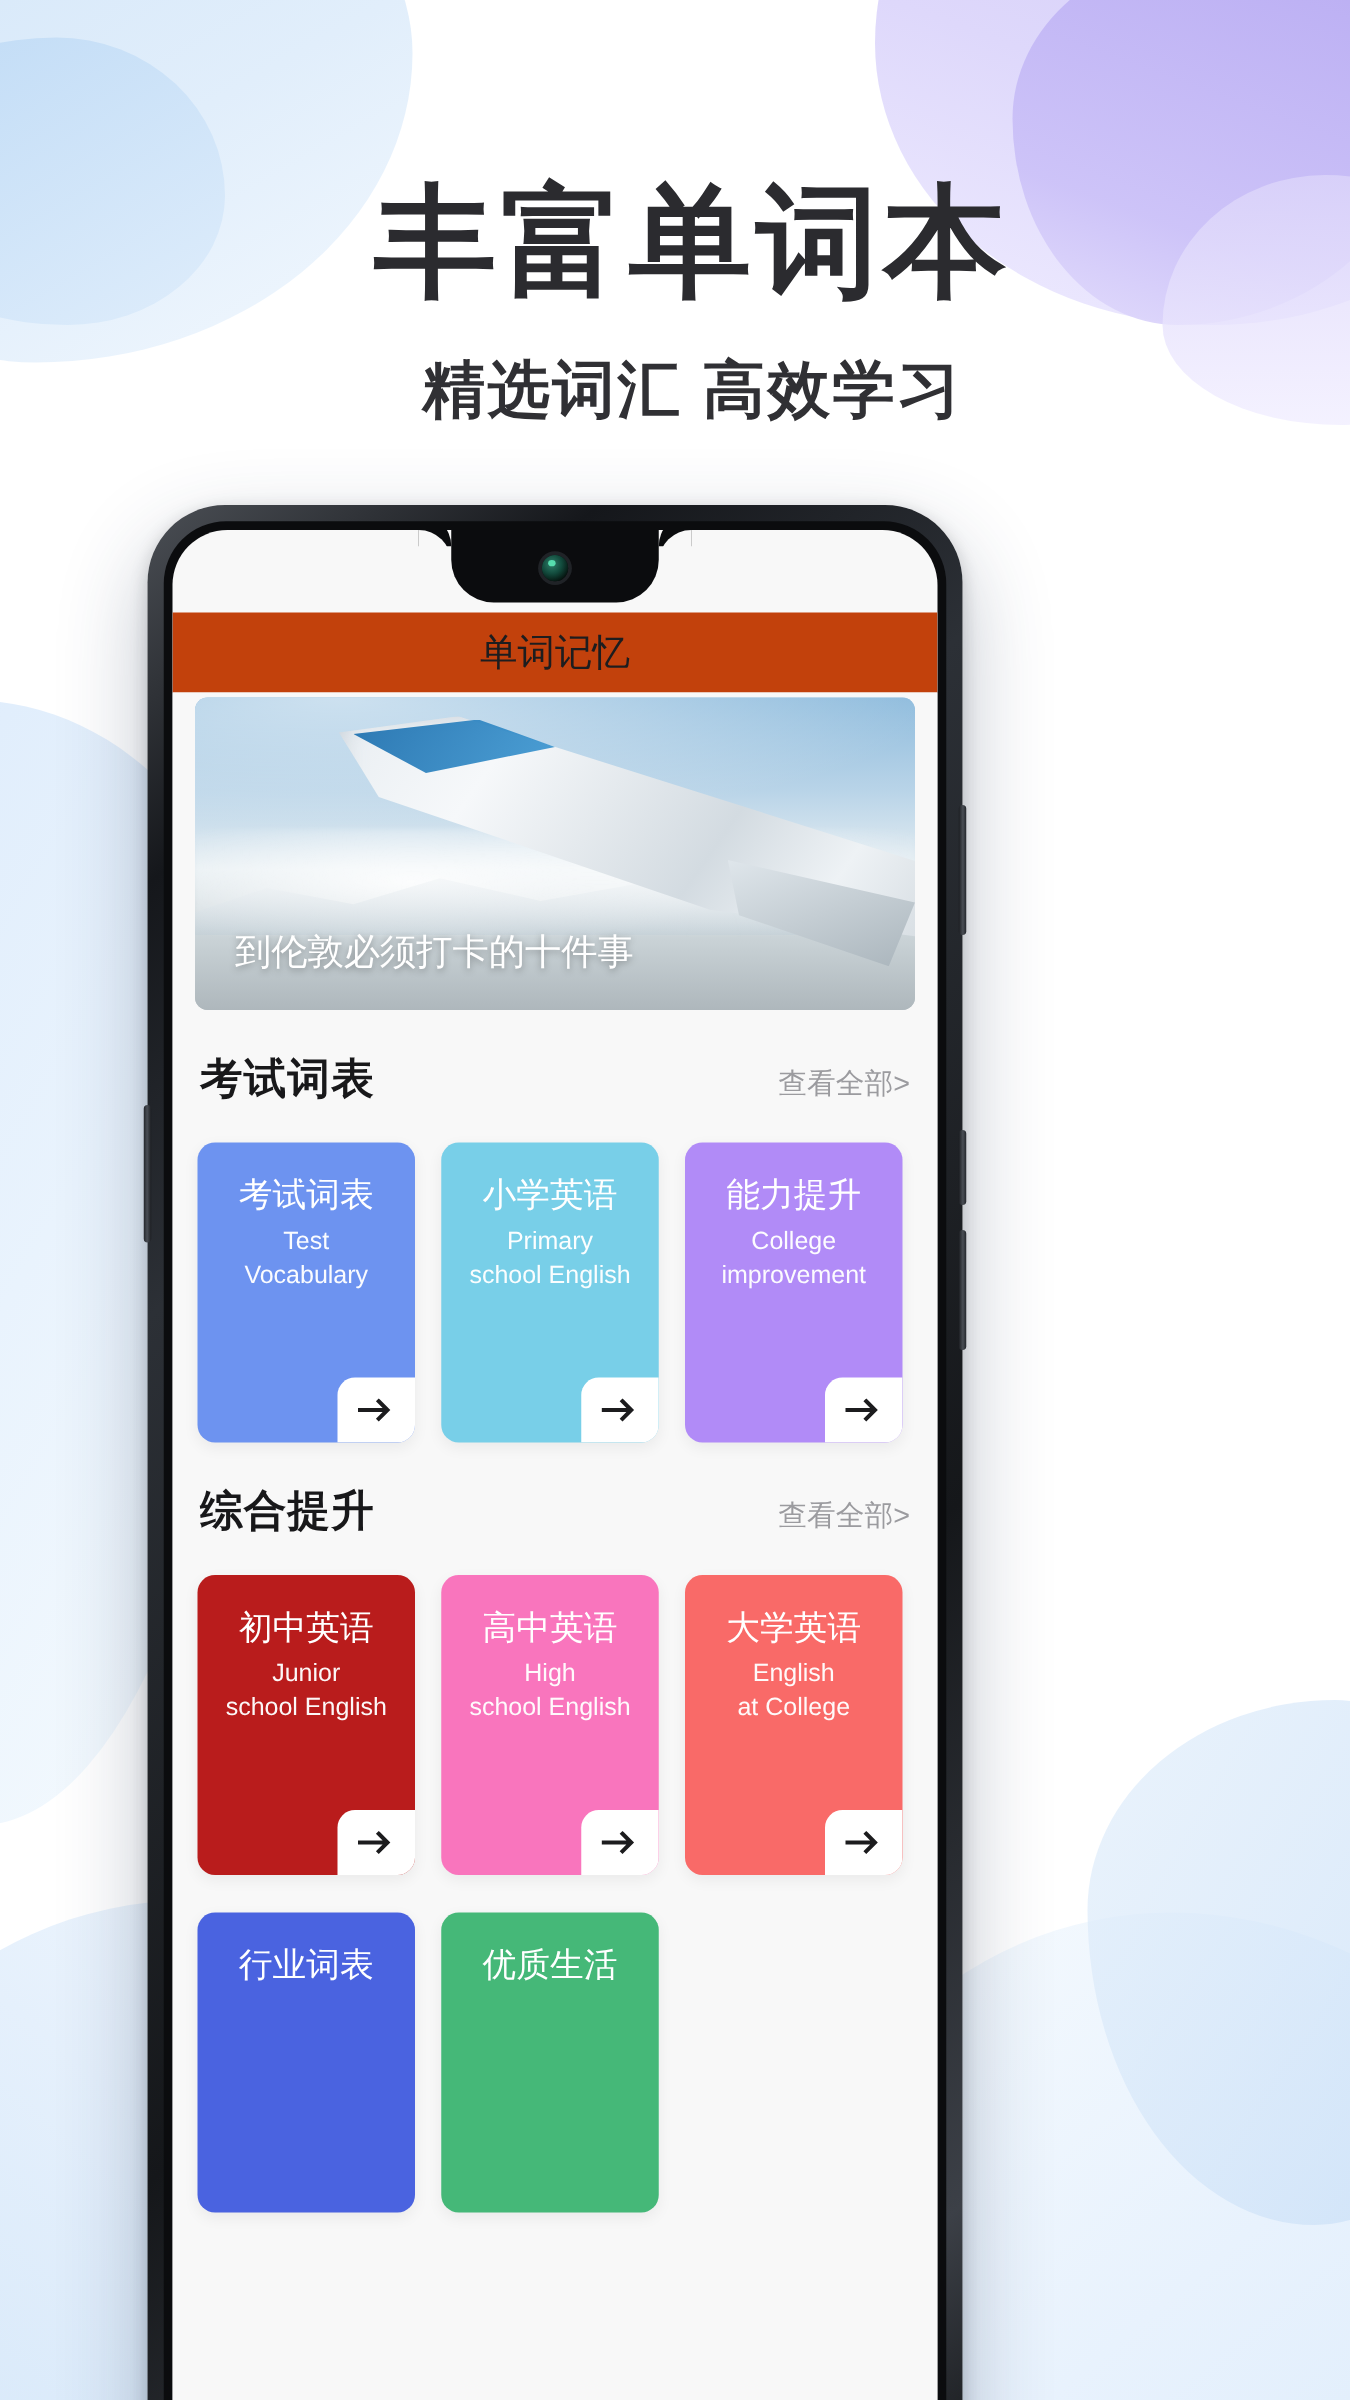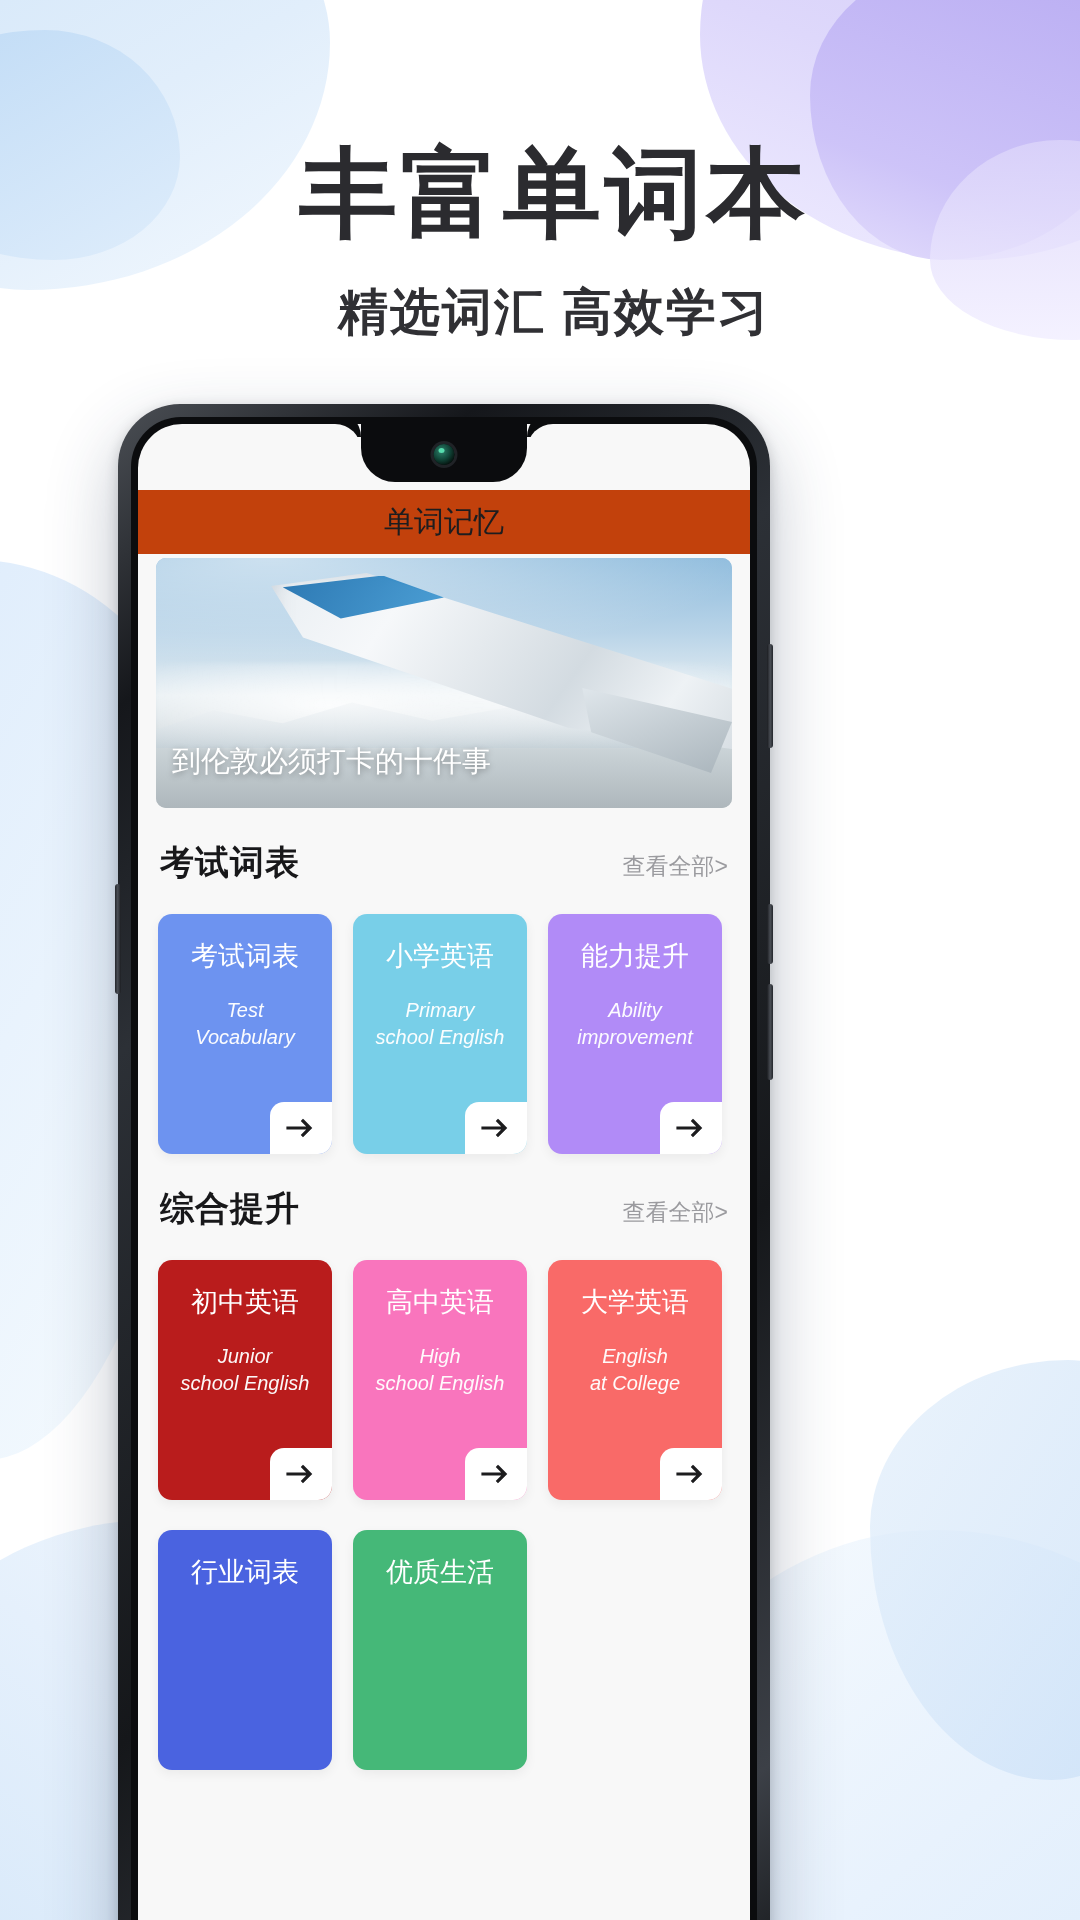--- a/index.html
+++ b/index.html
@@ -217,21 +217,21 @@
     clip-path: polygon(0% 0%, 100% 40%, 86% 100%, 6% 52%);
   }
   .banner-mountain {
     position: absolute; left: 0; right: 0; bottom: 24%;
     height: 26%;
     background: linear-gradient(180deg, rgba(255,255,255,.85), rgba(190,205,215,.5));
     clip-path: polygon(0% 72%, 10% 42%, 22% 62%, 34% 30%, 48% 58%, 62% 36%, 78% 64%, 90% 44%, 100% 70%, 100% 100%, 0% 100%);
     opacity: .8;
   }
   .banner-text {
-    position: absolute; left: 16px; bottom: 26px;
+    position: absolute; left: 32px; bottom: 26px;
     font-size: 29px; color: #fff;
     text-shadow: 0 2px 6px rgba(0,0,0,.35);
     z-index: 3;
   }
 
   .section-head {
     display: flex; align-items: flex-end; justify-content: space-between;
     padding: 32px 22px 4px 22px;
   }
   .section-title { font-size: 34px; font-weight: bold; color: #18181a; letter-spacing: 1px; }
@@ -246,21 +246,21 @@
     width: 174px; height: 240px;
     border-radius: 14px;
     padding: 26px 10px 0 10px;
     text-align: center;
     color: #fff;
     box-shadow: 0 4px 12px rgba(0,0,0,.06);
     overflow: hidden;
     flex: 0 0 auto;
   }
   .card-cn { font-size: 27px; line-height: 1.2; }
-  .card-en { font-size: 20px; line-height: 1.35; margin-top: 25px; opacity: .97; font-style: italic; }
+  .card-en { font-size: 20px; line-height: 1.35; margin-top: 8px; opacity: .97; }
   .card-arrow {
     position: absolute; right: 0; bottom: 0;
     width: 62px; height: 52px;
     background: #fff;
     border-top-left-radius: 14px;
     display: flex; align-items: center; justify-content: center;
   }
   .card-arrow svg { width: 30px; height: 22px; }
 </style>
 </head>
@@ -339,21 +339,21 @@
                 </div>
                 <div class="card-arrow">
                   <svg viewBox="0 0 30 22">
                       <path d="M2 11h21M17 4l7 7-7 7" stroke="#1c1c1e" stroke-width="3.2" fill="none" stroke-linecap="square"></path>
                     </svg>
                 </div>
               </div>
               <div class="card" style="background:#b18bf7">
                 <div class="card-cn">能力提升</div>
                 <div class="card-en">
-                  <div>Ability</div>
+                  <div>College</div>
                   <div>improvement</div>
                 </div>
                 <div class="card-arrow">
                   <svg viewBox="0 0 30 22">
                       <path d="M2 11h21M17 4l7 7-7 7" stroke="#1c1c1e" stroke-width="3.2" fill="none" stroke-linecap="square"></path>
                     </svg>
                 </div>
               </div>
             </div>
 

